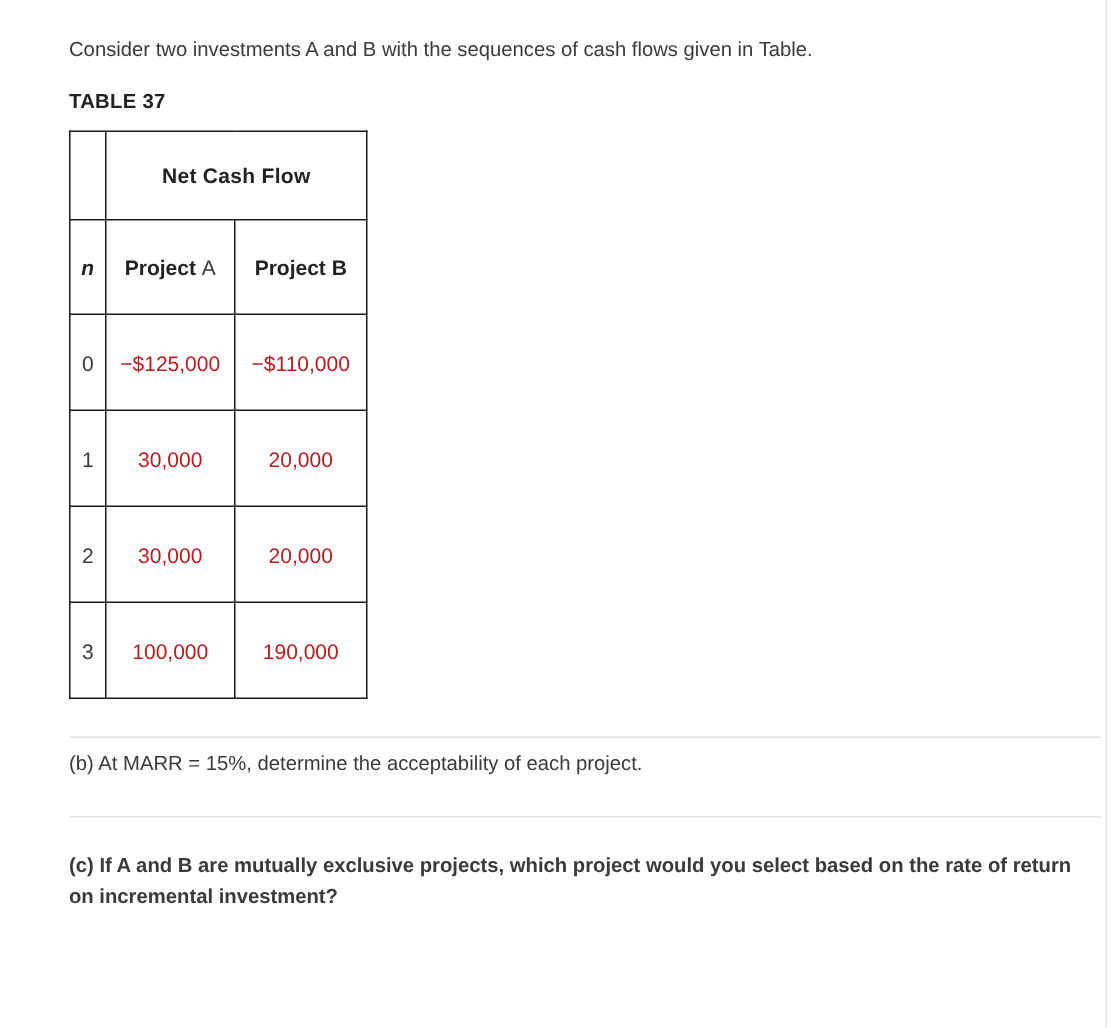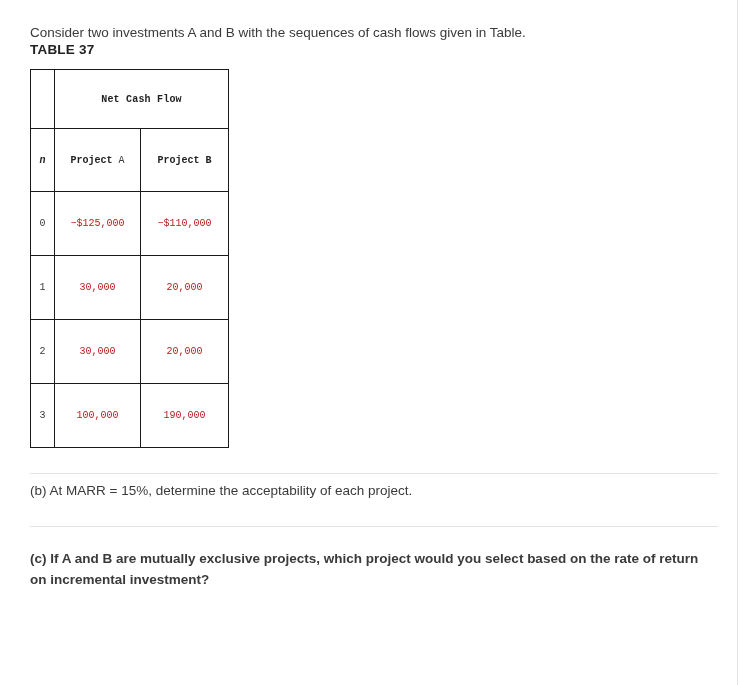--- a/index.html
+++ b/index.html
@@ -21,54 +21,54 @@
     position: absolute;
     top: 0;
     left: 737px;
     width: 1px;
     height: 685px;
     background: #e2e2e2;
   }
 
   .content {
     position: absolute;
-    left: 30px;
+    left: 46px;
     top: 0;
     width: 690px;
   }
 
   .prompt-line {
     font-size: 13.5px;
     line-height: 18px;
     color: #3a3a3a;
     padding-top: 24px;
   }
 
   .table-caption {
     font-size: 13.5px;
     font-weight: bold;
     color: #222222;
+    margin-top: 18px;
     letter-spacing: 0.2px;
   }
 
   
   .cash-table {
     margin-top: 12px;
     border-collapse: collapse;
     table-layout: fixed;
     width: 199px;
     color: #333333;
   }
   .cash-table td {
     border: 1px solid #1a1a1a;
     text-align: center;
     vertical-align: middle;
-    font-size: 10px;
+    font-size: 14px;
     padding: 0;
-    font-family: Liberation Mono, monospace;
   }
   .col-n     { width: 24px; }
   .col-a     { width: 86px; }
   .col-b     { width: 88px; }
 
   .row-head  { height: 59px; }
   .row-sub   { height: 63px; }
   .row-data  { height: 64px; }
 
   .cell-blank { }

